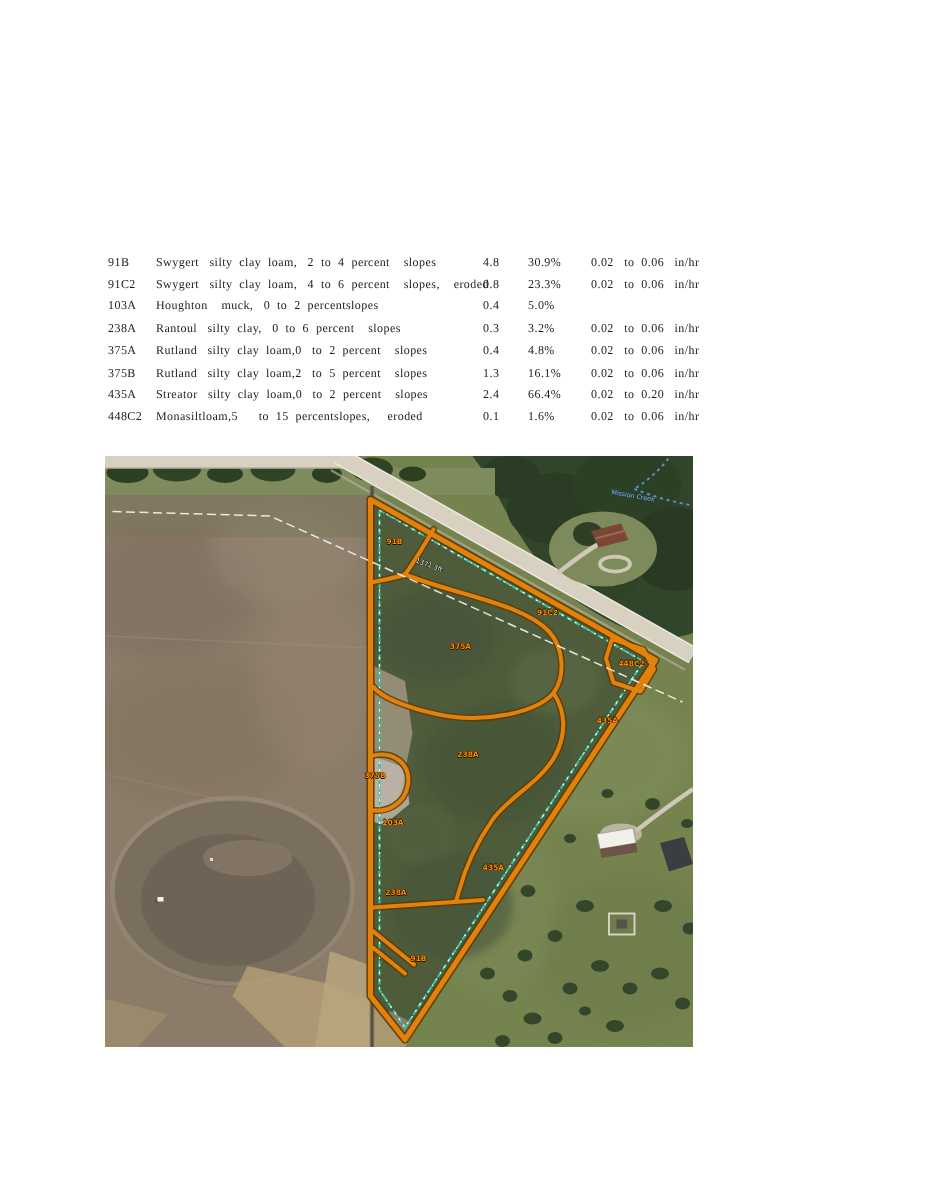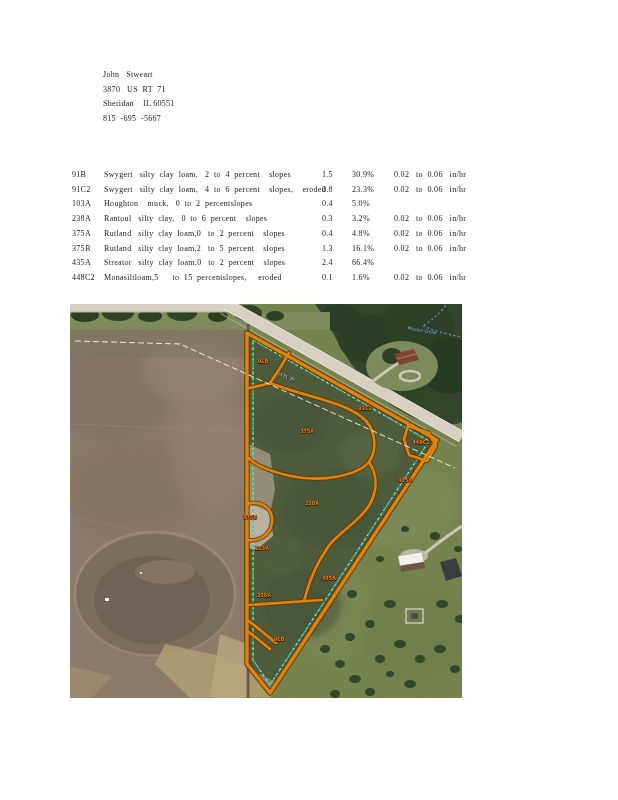--- a/index.html
+++ b/index.html
@@ -24,31 +24,30 @@
     color:#f8f8f4;white-space:nowrap;
     text-shadow:.7px 0 0 #111,-.7px 0 0 #111,0 .7px 0 #111,0 -.7px 0 #111;}
   .streamlabel{position:absolute;font-family:"DejaVu Sans", sans-serif;font-size:7px;line-height:7px;
     color:#7db4e8;white-space:nowrap;text-shadow:0 0 1px #23406a;}
 </style>
 </head>
 <body>
 
 <div id="page">
 
-  <div id="owner-lines" class="hblock"><div>John   Stweart</div><div>3870   US  RT  71</div><div>Sheridan    IL 60551</div><div>815  -695  -5667</div></div>
 
   <div id="soil-table">
     <div>
-        <div class="trow"><div class="tcell">91B</div><div class="tcell">Swygert   silty  clay  loam,   2  to  4  percent    slopes</div><div class="tcell">1.5</div><div class="tcell">30.9%</div><div class="tcell">0.02   to  0.06   in/hr</div></div>
+        <div class="trow"><div class="tcell">91B</div><div class="tcell">Swygert   silty  clay  loam,   2  to  4  percent    slopes</div><div class="tcell">4.8</div><div class="tcell">30.9%</div><div class="tcell">0.02   to  0.06   in/hr</div></div>
         <div class="trow"><div class="tcell">91C2</div><div class="tcell">Swygert   silty  clay  loam,   4  to  6  percent    slopes,    eroded</div><div class="tcell">0.8</div><div class="tcell">23.3%</div><div class="tcell">0.02   to  0.06   in/hr</div></div>
         <div class="trow"><div class="tcell">103A</div><div class="tcell">Houghton    muck,   0  to  2  percentslopes</div><div class="tcell">0.4</div><div class="tcell">5.0%</div></div>
         <div class="trow"><div class="tcell">238A</div><div class="tcell">Rantoul   silty  clay,   0  to  6  percent    slopes</div><div class="tcell">0.3</div><div class="tcell">3.2%</div><div class="tcell">0.02   to  0.06   in/hr</div></div>
         <div class="trow"><div class="tcell">375A</div><div class="tcell">Rutland   silty  clay  loam,0   to  2  percent    slopes</div><div class="tcell">0.4</div><div class="tcell">4.8%</div><div class="tcell">0.02   to  0.06   in/hr</div></div>
         <div class="trow"><div class="tcell">375B</div><div class="tcell">Rutland   silty  clay  loam,2   to  5  percent    slopes</div><div class="tcell">1.3</div><div class="tcell">16.1%</div><div class="tcell">0.02   to  0.06   in/hr</div></div>
-        <div class="trow"><div class="tcell">435A</div><div class="tcell">Streator   silty  clay  loam,0   to  2  percent    slopes</div><div class="tcell">2.4</div><div class="tcell">66.4%</div></div>
+        <div class="trow"><div class="tcell">435A</div><div class="tcell">Streator   silty  clay  loam,0   to  2  percent    slopes</div><div class="tcell">2.4</div><div class="tcell">66.4%</div><div class="tcell">0.02   to  0.20   in/hr</div></div>
         <div class="trow"><div class="tcell">448C2</div><div class="tcell">Monasiltloam,5      to  15  percentslopes,     eroded</div><div class="tcell">0.1</div><div class="tcell">1.6%</div><div class="tcell">0.02   to  0.06   in/hr</div></div>
       </div>
   </div>
 
   <div id="map">
     <svg width="392" height="394" viewBox="0 0 392 394">
       <defs>
         <filter id="b1" x="-50%" y="-50%" width="200%" height="200%">
             <feGaussianBlur stdDeviation="3"></feGaussianBlur>
           </filter>

